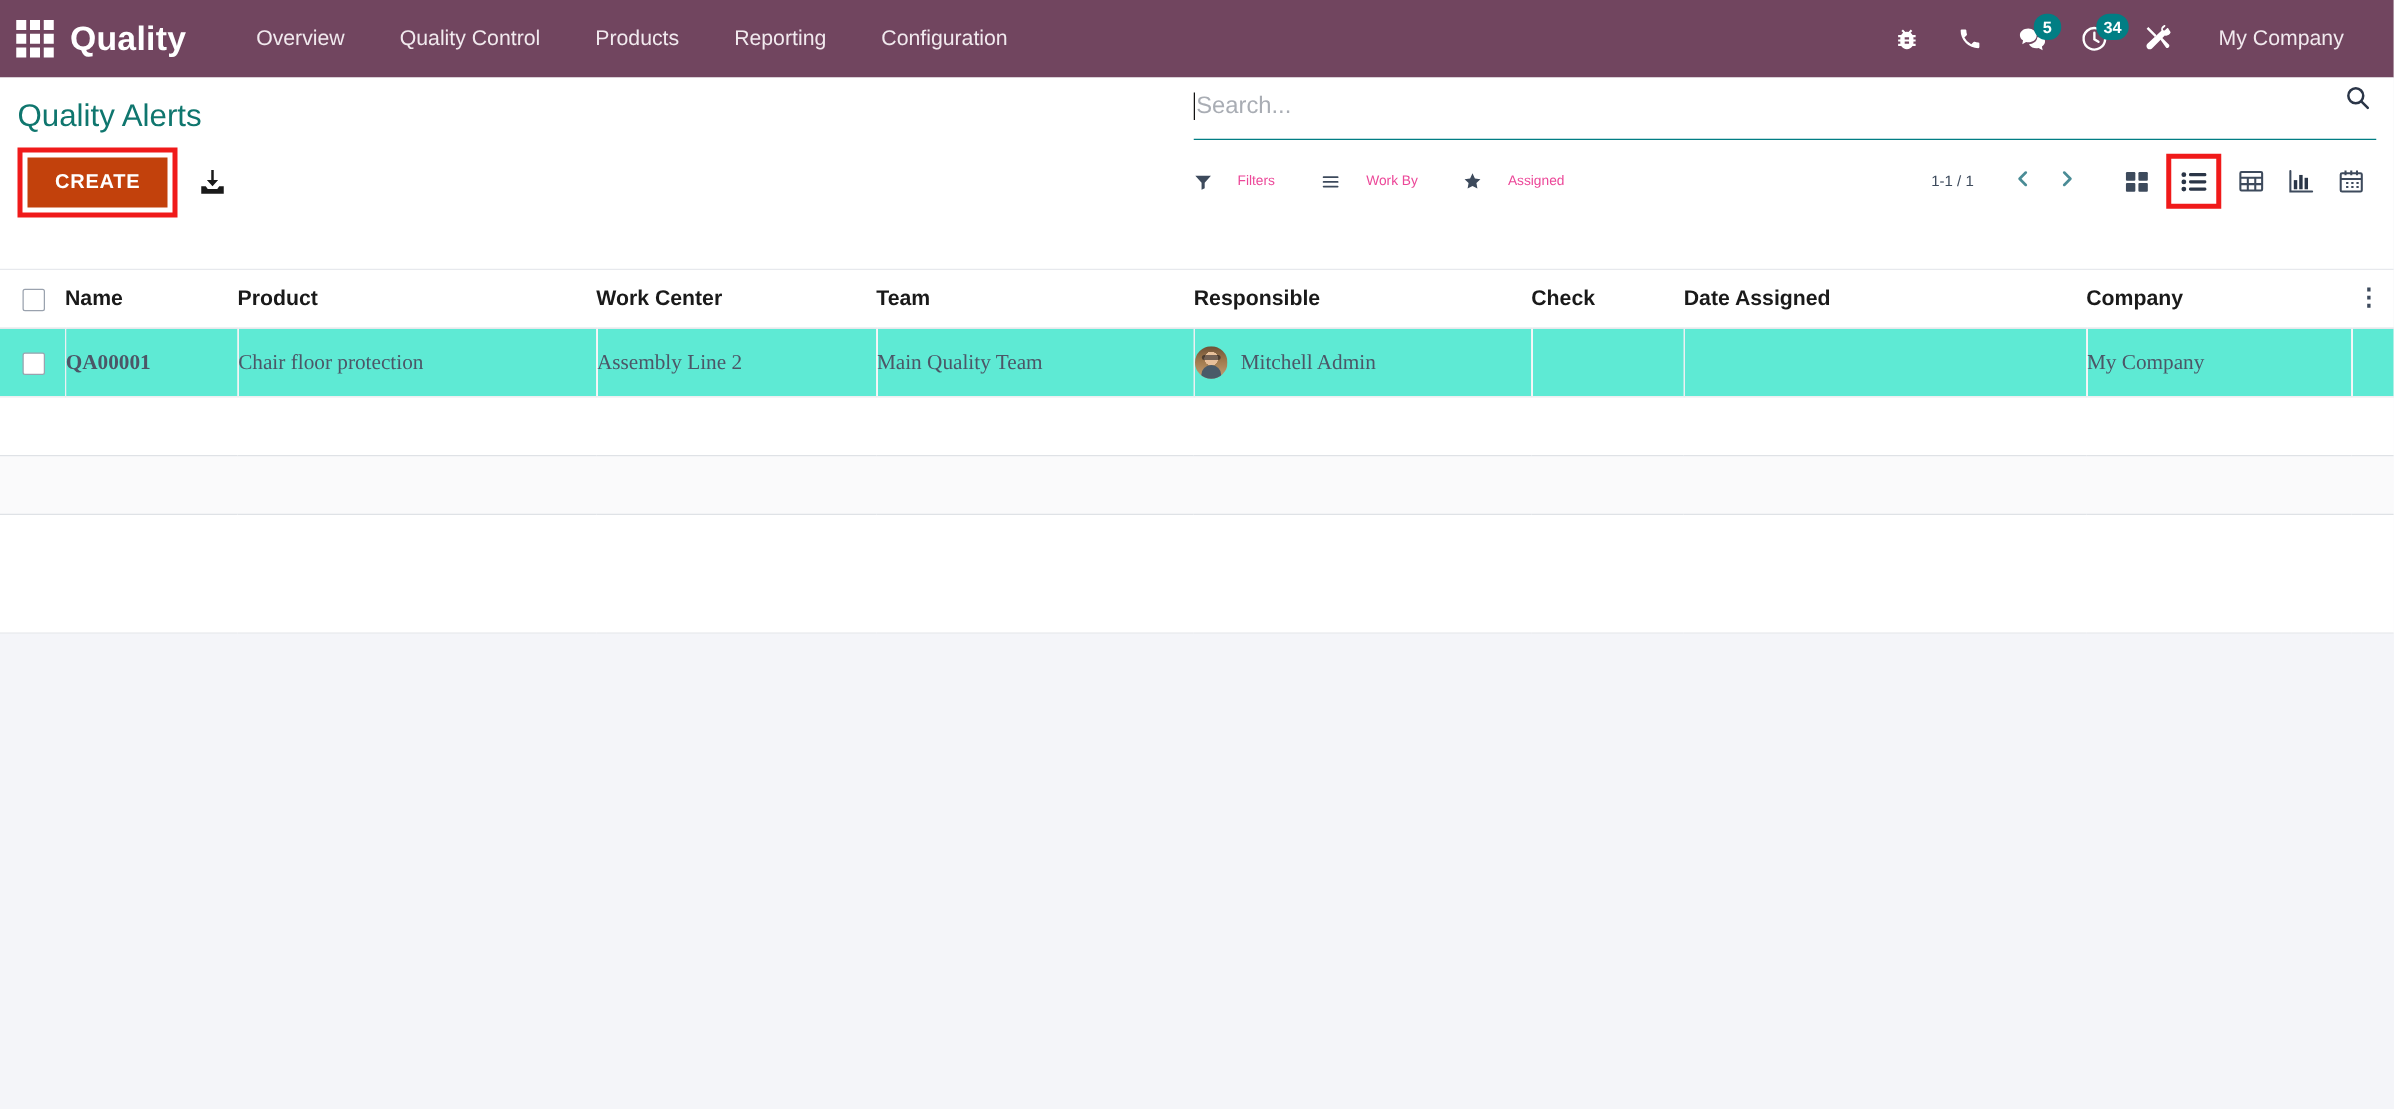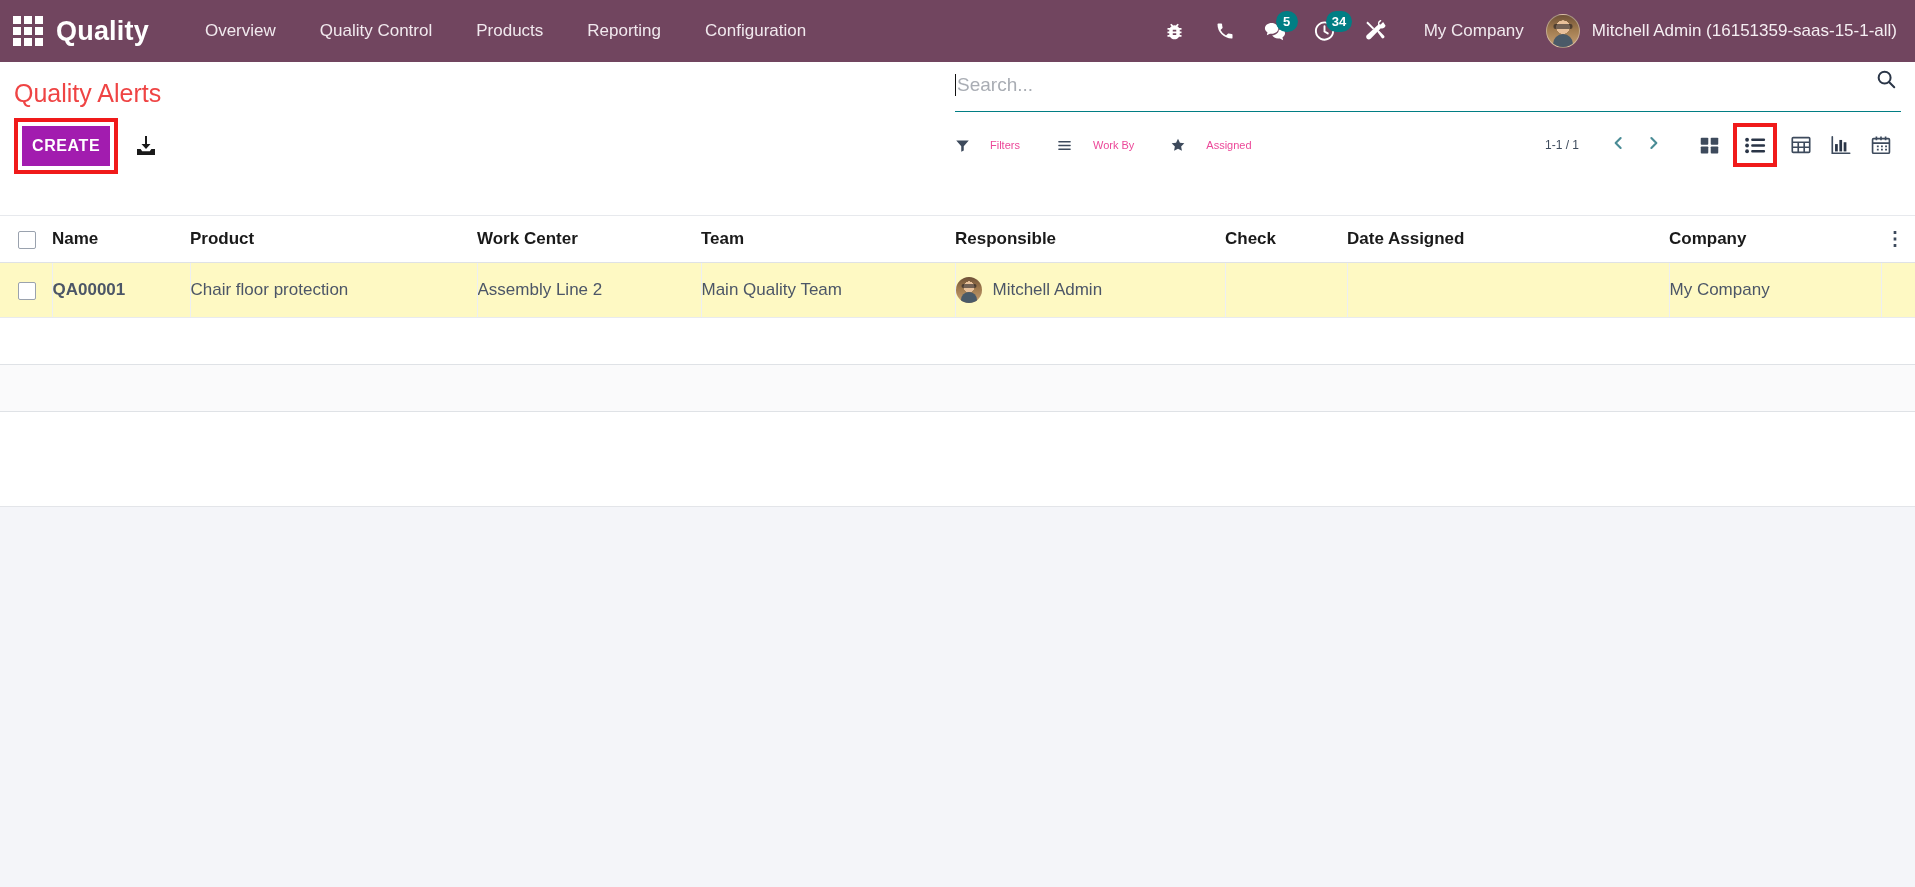--- a/index.html
+++ b/index.html
@@ -124,40 +124,40 @@
     height: 154px;
     position: relative;
   }
   .cp-left {
     position: absolute;
     left: 14px; top: 14px;
     width: 760px;
   }
   .page-title {
     font-size: 25px;
-    color: #ef4444;
+    color: #0f766e;
     font-weight: normal;
     line-height: 34px;
     margin-bottom: 8px;
   }
   .btn-row { display: flex; align-items: center; gap: 0; }
   .create-highlight {
     border: 4px solid #F01A1A;
     padding: 4px;
     display: inline-block;
     background: #FFFFFF;
   }
   .btn-create {
-    background: #a21caf;
+    background: #c2410c;
     color: #FFFFFF;
     border: none;
     font-size: 16px;
     font-weight: bold;
     letter-spacing: .6px;
-    padding: 11px 10px;
+    padding: 11px 22px;
     cursor: pointer;
     font-family: "Liberation Sans", sans-serif;
   }
   .import-icon {
     margin-left: 16px;
     cursor: pointer;
     display: flex;
     align-items: center;
   }
 
@@ -252,21 +252,21 @@
   table.olist td {
     font-size: 17px;
     color: #4C5667;
     padding: 14px 6px 14px 0;
     border-bottom: 1px solid #E9EBEE;
     border-right: 1px solid #EDEFF2;
     white-space: nowrap;
     overflow: hidden;
     text-overflow: ellipsis;
   }
-  tr.data-row { background: #fef9c3; }
+  tr.data-row { background: #5eead4; font-family: Liberation Serif, serif; }
   td.cell-name { font-weight: bold; color: #22303F; }
   .col-check { width: 52px; padding-left: 18px !important; }
   .ckbox {
     width: 18px; height: 18px;
     border: 1px solid #9AA2AE;
     border-radius: 2px;
     background: #fff;
     display: inline-block;
     cursor: pointer;
     vertical-align: middle;
@@ -370,24 +370,20 @@
 
   <div class="sys-icon" title="tools">
     <svg width="22" height="22" viewBox="0 0 24 24" fill="#FFFFFF">
       <path d="M2.5 3.2 4 1.7l7.2 7.2-1.5 1.5L2.5 3.2zM14.3 12.5l1.5-1.5 6.1 6.1c.6.6.6 1.6 0 2.2l-.3.3c-.6.6-1.6.6-2.2 0l-5.1-7.1z"></path>
       <path d="M21.3 2.8c-.3-.3-.7-.3-1 0l-2.1 2.1-1.3-.3-.3-1.3 2.1-2.1c.3-.3.3-.7 0-1-.2-.2-.5-.2-.8-.1-2 .7-3.2 2.9-2.5 5L3.2 16.4c-1.1 1.1-1.1 2.9 0 4 1.1 1.1 2.9 1.1 4 0L18.4 9.1c2.1.7 4.3-.5 5-2.5.1-.3 0-.6-.2-.8l-1.9-3z"></path>
     </svg>
   </div>
 
   <div class="company-name">My Company</div>
 
-  <div class="user-box">
-    <div class="avatar"></div>
-    <span class="user-name">Mitchell Admin (16151359-saas-15-1-all)</span>
-  </div>
 </div>
 
 <div class="control-panel">
 
   <div class="cp-left">
     <div class="page-title">Quality Alerts</div>
     <div class="btn-row">
       <div class="create-highlight">
         <button class="btn-create">CREATE</button>
       </div>

